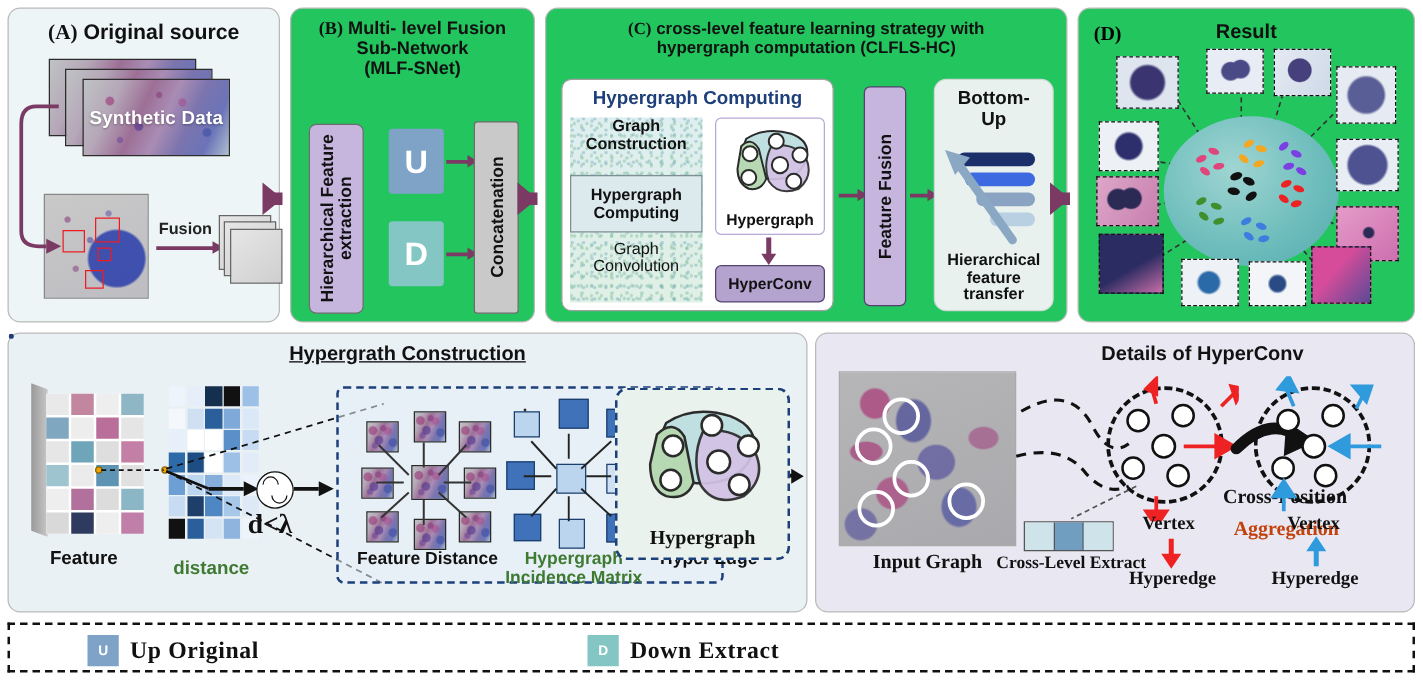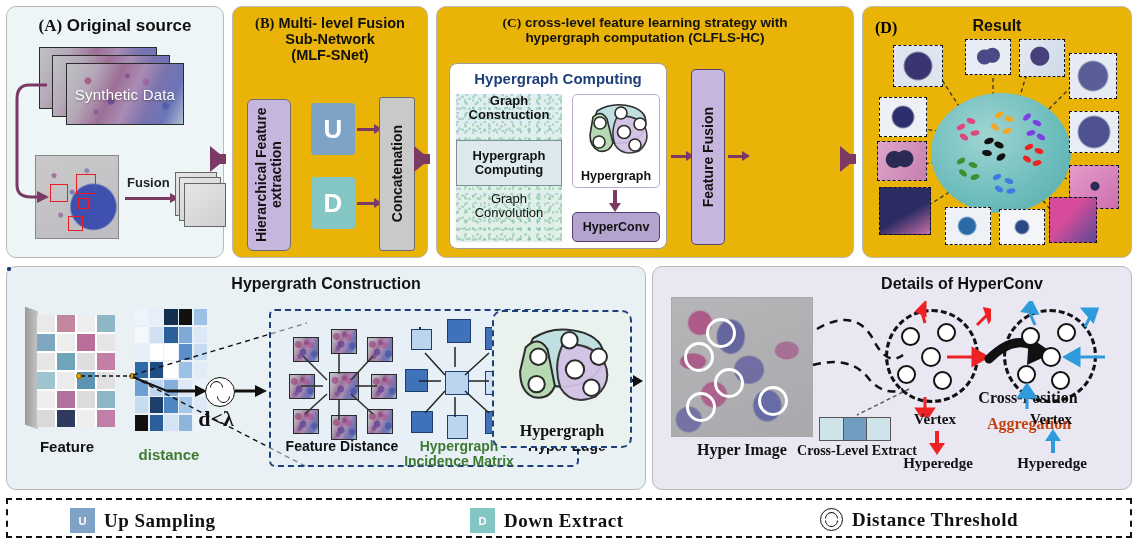--- a/index.html
+++ b/index.html
@@ -3,21 +3,21 @@
 <meta charset="utf-8">
 <style>
   * { box-sizing: border-box; margin:0; padding:0; }
   body {
     width:1138px; height:544px;
     background:#ffffff;
     font-family:"Liberation Sans", sans-serif;
     position:relative;
     overflow:hidden;
   }
-  .panel { position:absolute; border:1.5px solid #b9b9b9; border-radius:10px; background:#eab308; }
+  .panel { position:absolute; border:1.5px solid #b9b9b9; border-radius:10px; background:#22c55e; }
   .panel-title { font-weight:bold; text-align:center; line-height:1.12; color:#111; }
   .serif { font-family:"Liberation Serif", serif; }
 
   
   #panelA { left:6px; top:6px; width:218px; height:252px; background:#eef5f6; }
   #panelA .ttl { font-size:17px; padding-top:9px; }
   .stackimgs { position:absolute; left:32px; top:40px; width:150px; height:80px; }
   .stackimgs .si { position:absolute; width:118px; height:62px; border:1.5px solid #2c2c2c; }
   .si1 { left:0; top:0; }
   .si2 { left:13px; top:8px; }
@@ -28,21 +28,21 @@
       radial-gradient(circle at 38% 62%, rgba(60,40,140,.5) 0 3px, transparent 4px),
       radial-gradient(circle at 68% 30%, rgba(170,60,130,.45) 0 2.5px, transparent 4px),
       radial-gradient(circle at 85% 70%, rgba(50,70,160,.5) 0 3px, transparent 4px),
       radial-gradient(circle at 52% 20%, rgba(120,30,110,.4) 0 2px, transparent 3px),
       radial-gradient(circle at 25% 80%, rgba(80,50,150,.4) 0 2px, transparent 3px),
       linear-gradient(115deg,#bfc3c4 0%,#b5a7b8 22%,#9d6f96 40%,#a98cb4 55%,#7b74ae 70%,#6b74b8 85%,#aebfcf 100%);
     background-size:auto,auto,auto,auto,auto,auto,cover;
   }
   .synth-label {
     position:absolute; left:0; right:0; top:22px; text-align:center;
-    color:#fff; font-weight:normal; font-size:15px; letter-spacing:.2px;
+    color:#fff; font-weight:bold; font-size:15px; letter-spacing:.2px;
     text-shadow:0 1px 2px rgba(0,0,0,.35);
   }
   .pps { position:absolute; left:0; right:0; top:123px; text-align:center; color:#1d3f7a; font-weight:bold; font-size:14px; }
   .srcimg { position:absolute; left:28px; top:148px; width:84px; height:84px; border:1px solid #888;
     background:
       radial-gradient(circle at 70% 62%, rgba(40,60,170,.85) 0 22px, transparent 24px),
       radial-gradient(circle at 22% 24%, rgba(120,40,110,.5) 0 2px, transparent 3px),
       radial-gradient(circle at 44% 44%, rgba(60,50,150,.5) 0 2px, transparent 3px),
       radial-gradient(circle at 30% 72%, rgba(130,50,120,.5) 0 2px, transparent 3px),
       radial-gradient(circle at 62% 18%, rgba(70,60,160,.45) 0 2px, transparent 3px),
@@ -109,21 +109,21 @@
 
   
   #panelD { left:862px; top:6px; width:270px; height:252px; }
   #panelD .ttl { font-size:16px; padding-top:10px; }
   .dlabel { position:absolute; left:12px; top:12px; font-size:16px; font-weight:bold; font-family:"Liberation Serif", serif; }
   .ellipse { position:absolute; left:68px; top:86px; width:140px; height:120px; border-radius:50%;
              background:radial-gradient(ellipse at 40% 35%, #9fd5d2 0%, #6bbcbb 60%, #57a9ad 100%); }
   .thumb { position:absolute; border:1.6px dashed #111; background:#f2f2f2; }
 
   
-  #panelE { left:6px; top:266px; width:640px; height:224px; background:#eaf1f4; }
+  #panelE { left:6px; top:266px; width:640px; height:224px; background:#eaf1f4;text-decoration:underline; }
   #panelE .ttl { font-size:16px; padding-top:8px; }
   .dashbox { position:absolute; border:2px dashed #1d3f7a; border-radius:6px; }
   .featgrid { position:absolute; left:30px; top:48px; width:78px; height:112px; display:grid; grid-template-columns:repeat(4,1fr); grid-template-rows:repeat(6,1fr); gap:1.5px; background:#fff; }
   .fcell { background:#efefef; }
   .featside { position:absolute; left:18px; top:42px; width:13px; height:118px; background:linear-gradient(90deg,#9a9a9a,#c6c6c6); transform:skewY(20deg); }
   .distgrid { position:absolute; left:128px; top:42px; width:72px; height:122px; display:grid; grid-template-columns:repeat(5,1fr); grid-template-rows:repeat(7,1fr); gap:1.5px; }
   .dot-y { position:absolute; width:6px; height:6px; border-radius:50%; background:#f0a500; border:1px solid #8a6000; }
   .circsym { position:absolute; width:30px; height:30px; border-radius:50%; border:1.8px solid #111; background:#fff; }
   .circsym:before { content:""; position:absolute; left:4px; top:3px; width:11px; height:11px; border-radius:50%; border:1.8px solid #111; border-bottom-color:transparent; border-right-color:transparent; transform:rotate(45deg); }
   .circsym:after { content:""; position:absolute; right:4px; bottom:3px; width:11px; height:11px; border-radius:50%; border:1.8px solid #111; border-top-color:transparent; border-left-color:transparent; transform:rotate(45deg); }
@@ -250,20 +250,35 @@
     <div class="downarrow"></div>
     <div id="hyperconv">HyperConv</div>
   </div>
 
   <div class="thinarrow" style="left:234px;top:148px;width:16px;"></div>
   <div class="blk" id="ff">
     <span class="vtext">Feature Fusion</span>
   </div>
   <div class="thinarrow" style="left:291px;top:148px;width:15px;"></div>
 
+  <div id="buBox">
+    <div class="bu-title">
+      <span>Bottom-</span><br>
+      <span>Up</span>
+    </div>
+    <div class="bar" style="left:18px;top:58px;width:62px;height:11px;background:#1b2f6b;"></div>
+    <div class="bar" style="left:24px;top:74px;width:56px;height:11px;background:#3d6ae0;"></div>
+    <div class="bar" style="left:33px;top:90px;width:47px;height:11px;background:#8ba3c3;"></div>
+    <div class="bar" style="left:44px;top:106px;width:36px;height:11px;background:#b8d0e2;"></div>
+    <svg style="position:absolute;left:0;top:0;width:96px;height:186px">
+      <line x1="62" y1="128" x2="18" y2="66" stroke="#8aa7c4" stroke-width="7" stroke-linecap="round"></line>
+      <polygon points="8,56 28,62 16,76" fill="#8aa7c4"></polygon>
+    </svg>
+    <div class="hft">Hierarchical feature transfer</div>
+  </div>
 </div>
 
 <div class="bigarrow" style="left:840px;top:146px;">
     <span class="tail"></span>
   </div>
 
 <div class="panel" id="panelD">
   <div class="dlabel serif">(D)</div>
   <div class="panel-title ttl">Result</div>
 
@@ -542,21 +557,21 @@
       radial-gradient(ellipse at 68% 78%, rgba(75,80,160,.7) 0 13px, transparent 15px),
       radial-gradient(ellipse at 82% 38%, rgba(160,70,130,.6) 0 11px, transparent 13px),
       radial-gradient(ellipse at 12% 88%, rgba(80,75,155,.6) 0 12px, transparent 14px),
       linear-gradient(160deg,#b6b6b8,#a9a9ad);">
     <div class="whitecirc" style="left:34px;top:20px;width:30px;height:30px;"></div>
     <div class="whitecirc" style="left:12px;top:44px;width:30px;height:30px;"></div>
     <div class="whitecirc" style="left:42px;top:70px;width:30px;height:30px;"></div>
     <div class="whitecirc" style="left:14px;top:94px;width:30px;height:30px;"></div>
     <div class="whitecirc" style="left:86px;top:88px;width:30px;height:30px;"></div>
   </div>
-  <div class="serif" style="position:absolute;left:18px;top:174px;width:142px;text-align:center;font-weight:bold;font-size:16px;color:#111;">Hyper Image</div>
+  <div class="serif" style="position:absolute;left:18px;top:174px;width:142px;text-align:center;font-weight:bold;font-size:16px;color:#111;">Input Graph</div>
 
   <svg style="position:absolute;left:150px;top:30px;width:110px;height:120px">
     <g stroke="#111" stroke-width="2.5" stroke-dasharray="8,6" fill="none">
       <path d="M14 32 Q52 10 70 42 Q84 70 100 58"></path>
       <path d="M10 68 Q48 58 66 82 Q82 100 100 92"></path>
     </g>
   </svg>
 
   <div class="hcircle" style="left:232px;top:42px;width:94px;height:94px;"></div>
   <div class="vtx" style="left:248px;top:60px;width:19px;height:19px;"></div>
@@ -627,23 +642,19 @@
   <svg style="position:absolute;left:388px;top:162px;width:24px;height:26px">
     <line x1="12" y1="24" x2="12" y2="10" stroke="#2f9bdc" stroke-width="4"></line>
     <polygon points="4,12 12,0 20,12" fill="#2f9bdc"></polygon>
   </svg>
   <div class="serif" style="position:absolute;left:356px;top:188px;width:86px;text-align:center;font-weight:bold;font-size:15px;color:#111;">Hyperedge</div>
 </div>
 
 <div id="legend">
   <div class="leg-item" style="left:62px;">
     <span class="leg-badge" style="background:#7fa3c7;">U</span>
-    <span class="leg-text">Up  Sampling</span>
+    <span class="leg-text">Up  Original</span>
   </div>
   <div class="leg-item" style="left:462px;">
     <span class="leg-badge" style="background:#84c6c4;">D</span>
     <span class="leg-text">Down  Extract</span>
   </div>
-  <div class="leg-item" style="left:812px;">
-    <span class="circsym leg-circ" style="position:relative;"></span>
-    <span class="leg-text">Distance  Threshold</span>
-  </div>
 </div>
 
 </body></html>

